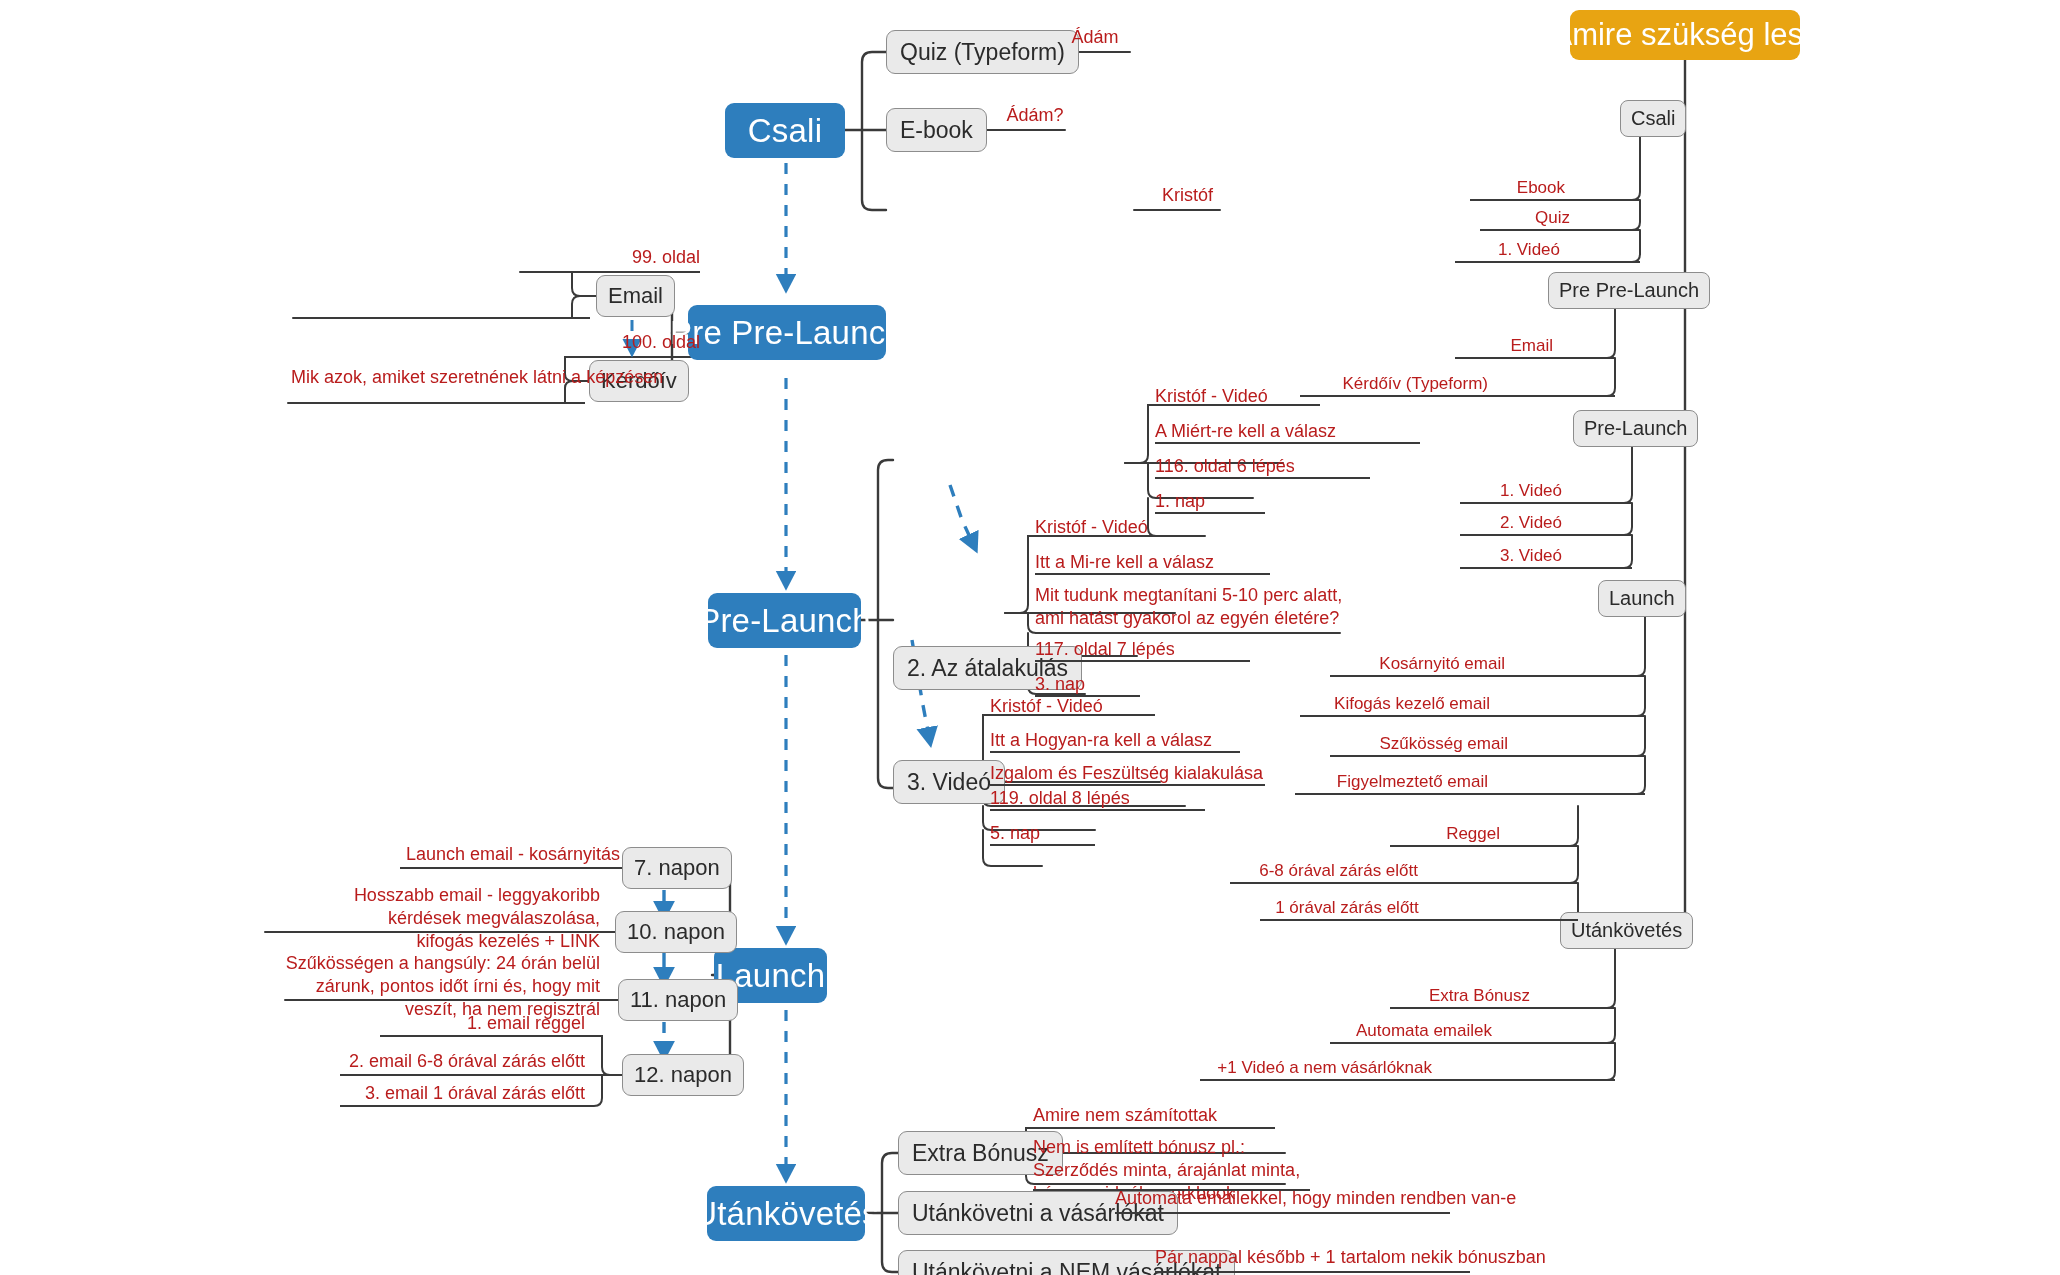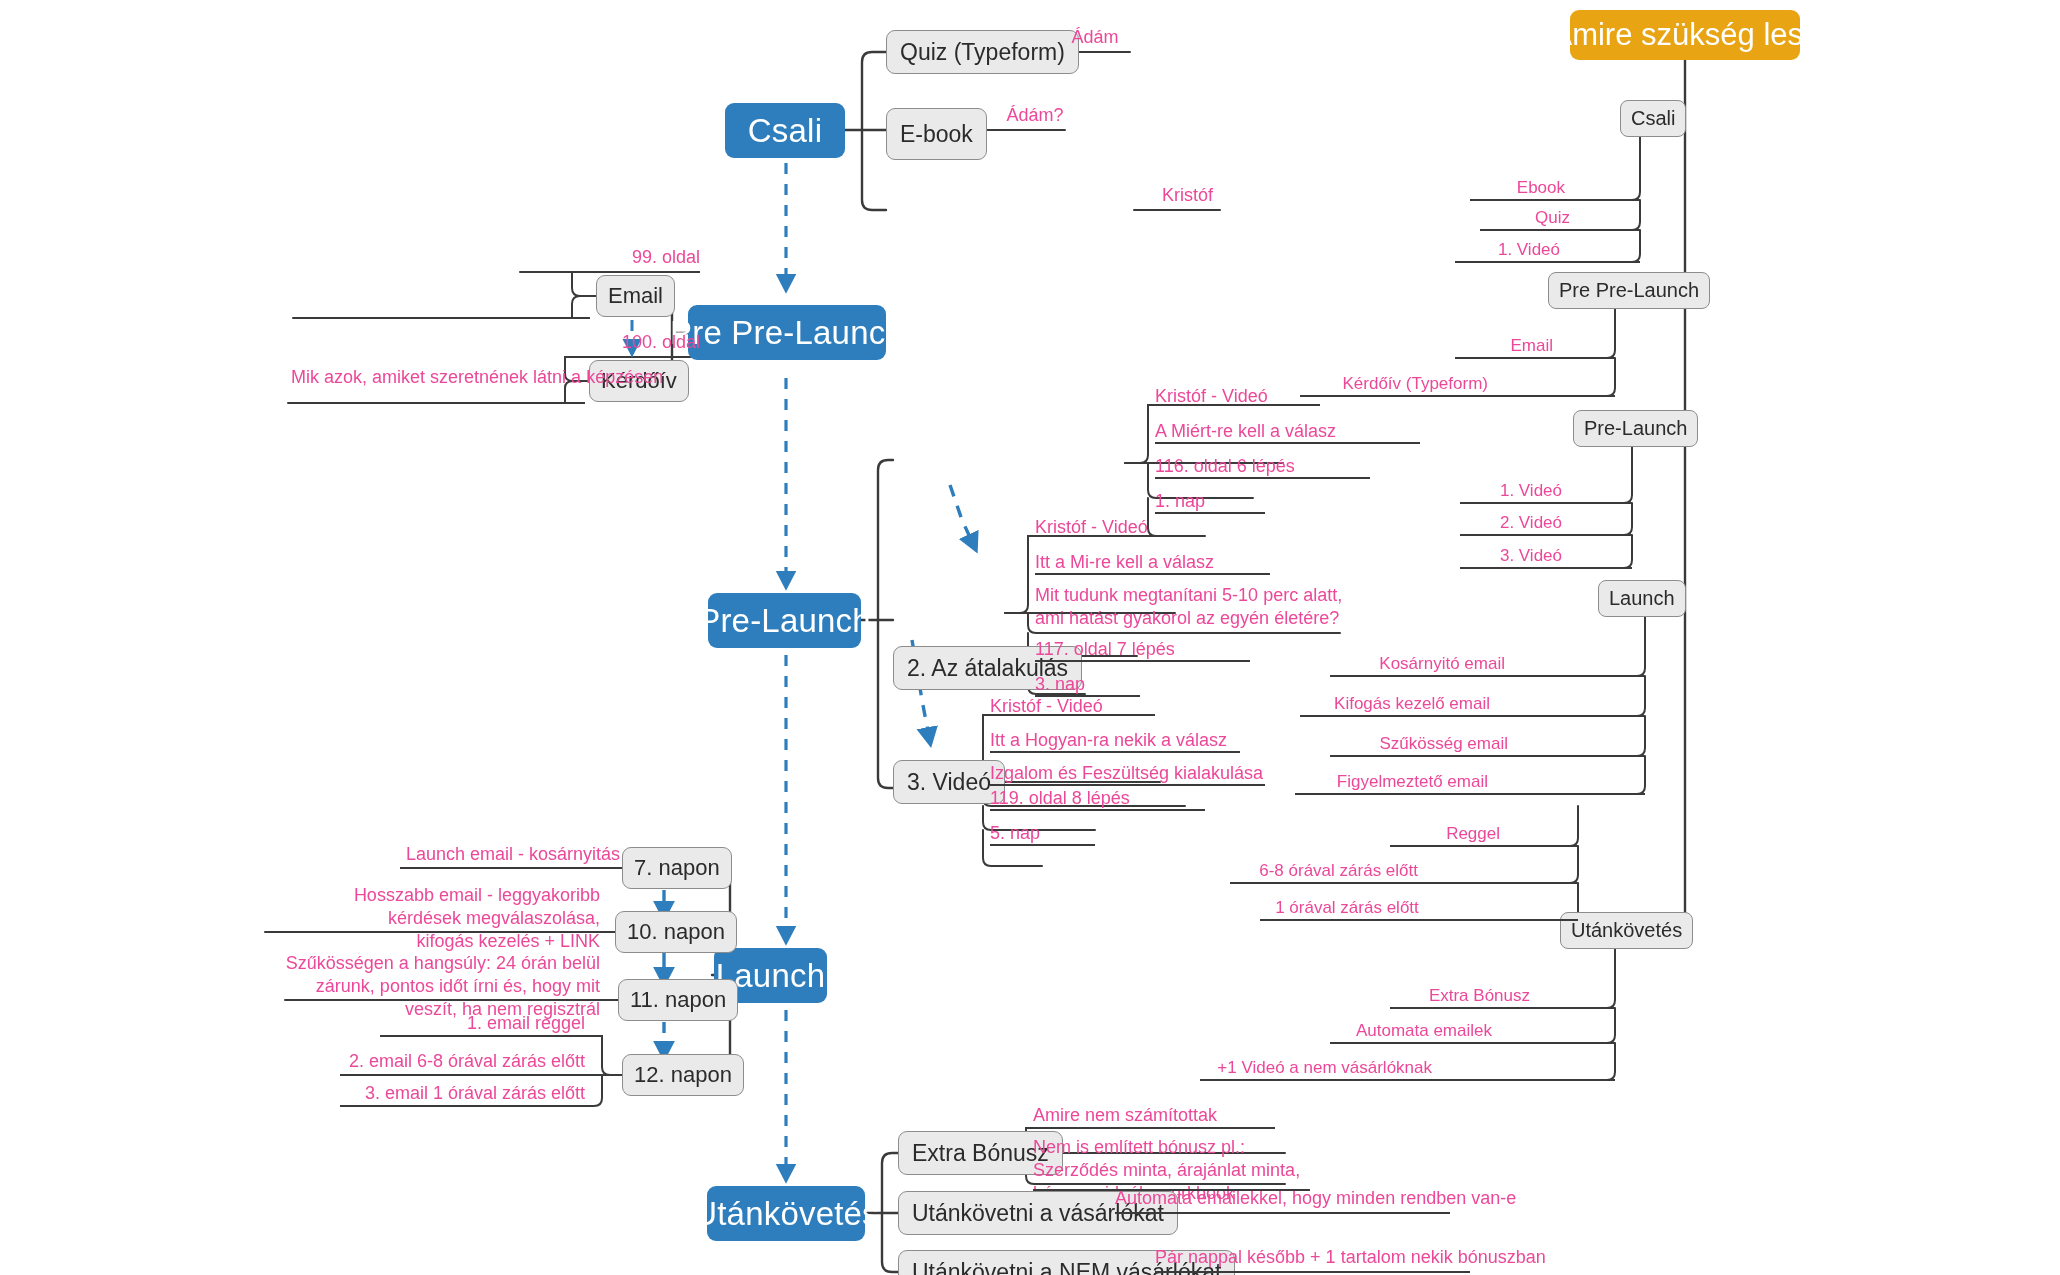--- a/index.html
+++ b/index.html
@@ -31,21 +31,21 @@
   .sub-node{
     background:#EAEAEA;color:#2b2b2b;border:1.3px solid #8d8d8d;
     border-radius:9px;font-size:23px;padding:5px 13px;
   }
   .sub-node.sm{font-size:20px;padding:4px 10px;border-radius:8px;}
   .sub-node.ms{font-size:22px;padding:4px 11px;}
 
   
   .leaf{
     position:absolute;
-    font-size:18px;color:#ec4899;
+    font-size:18px;color:#b91c1c;
     white-space:nowrap;
     line-height:1.28;
   }
   .leaf.multi{white-space:normal;}
   .leaf.r{text-align:right;}
   .leaf.c{text-align:center;}
   .leaf.l{text-align:left;}
   .leaf.sm{font-size:17px;}
 </style>
 </head>
@@ -197,21 +197,21 @@
       <path d="M664,1022 L664,1056" stroke-dasharray="11 9"></path>
     </g>
   </svg>
 
   <div class="node main-node" style="left:725px;top:103px;width:120px;height:55px;">
     <span>Csali</span>
   </div>
   <div class="node sub-node" style="left:886px;top:30px;height:44px;">
     <span>Quiz (Typeform)</span>
   </div>
-  <div class="node sub-node" style="left:886px;top:108px;height:52px;">
+  <div class="node sub-node" style="left:886px;top:108px;height:44px;">
     <span>E-book</span>
   </div>
   <div class="leaf c" style="left:1060px;top:26px;width:70px;">Ádám</div>
   <div class="leaf c" style="left:1005px;top:104px;width:60px;">Ádám?</div>
   <div class="leaf c" style="left:1155px;top:184px;width:65px;">Kristóf</div>
 
   <div class="node main-node" style="left:688px;top:305px;width:198px;height:55px;">
     <span>Pre Pre-Launch</span>
   </div>
   <div class="node sub-node ms" style="left:596px;top:275px;height:42px;">
@@ -239,21 +239,21 @@
   <div class="leaf l" style="left:1035px;top:516px;width:180px;">Kristóf - Videó</div>
   <div class="leaf l" style="left:1035px;top:551px;width:240px;">Itt a Mi-re kell a válasz</div>
   <div class="leaf multi l" style="left:1035px;top:584px;width:310px;">Mit tudunk megtanítani 5-10 perc alatt, ami hatást gyakorol az egyén életére?</div>
   <div class="leaf l" style="left:1035px;top:638px;width:220px;">117. oldal 7 lépés</div>
   <div class="leaf l" style="left:1035px;top:673px;width:120px;">3. nap</div>
 
   <div class="node sub-node" style="left:893px;top:760px;height:44px;">
     <span>3. Videó</span>
   </div>
   <div class="leaf l" style="left:990px;top:695px;width:180px;">Kristóf - Videó</div>
-  <div class="leaf l" style="left:990px;top:729px;width:250px;">Itt a Hogyan-ra nekik a válasz</div>
+  <div class="leaf l" style="left:990px;top:729px;width:250px;">Itt a Hogyan-ra kell a válasz</div>
   <div class="leaf l" style="left:990px;top:762px;width:280px;">Izgalom és Feszültség kialakulása</div>
   <div class="leaf l" style="left:990px;top:787px;width:220px;">119. oldal 8 lépés</div>
   <div class="leaf l" style="left:990px;top:822px;width:120px;">5. nap</div>
 
   <div class="node main-node" style="left:714px;top:948px;width:113px;height:55px;">
     <span>Launch</span>
   </div>
 
   <div class="node sub-node ms" style="left:622px;top:847px;height:42px;">
     <span>7. napon</span>

